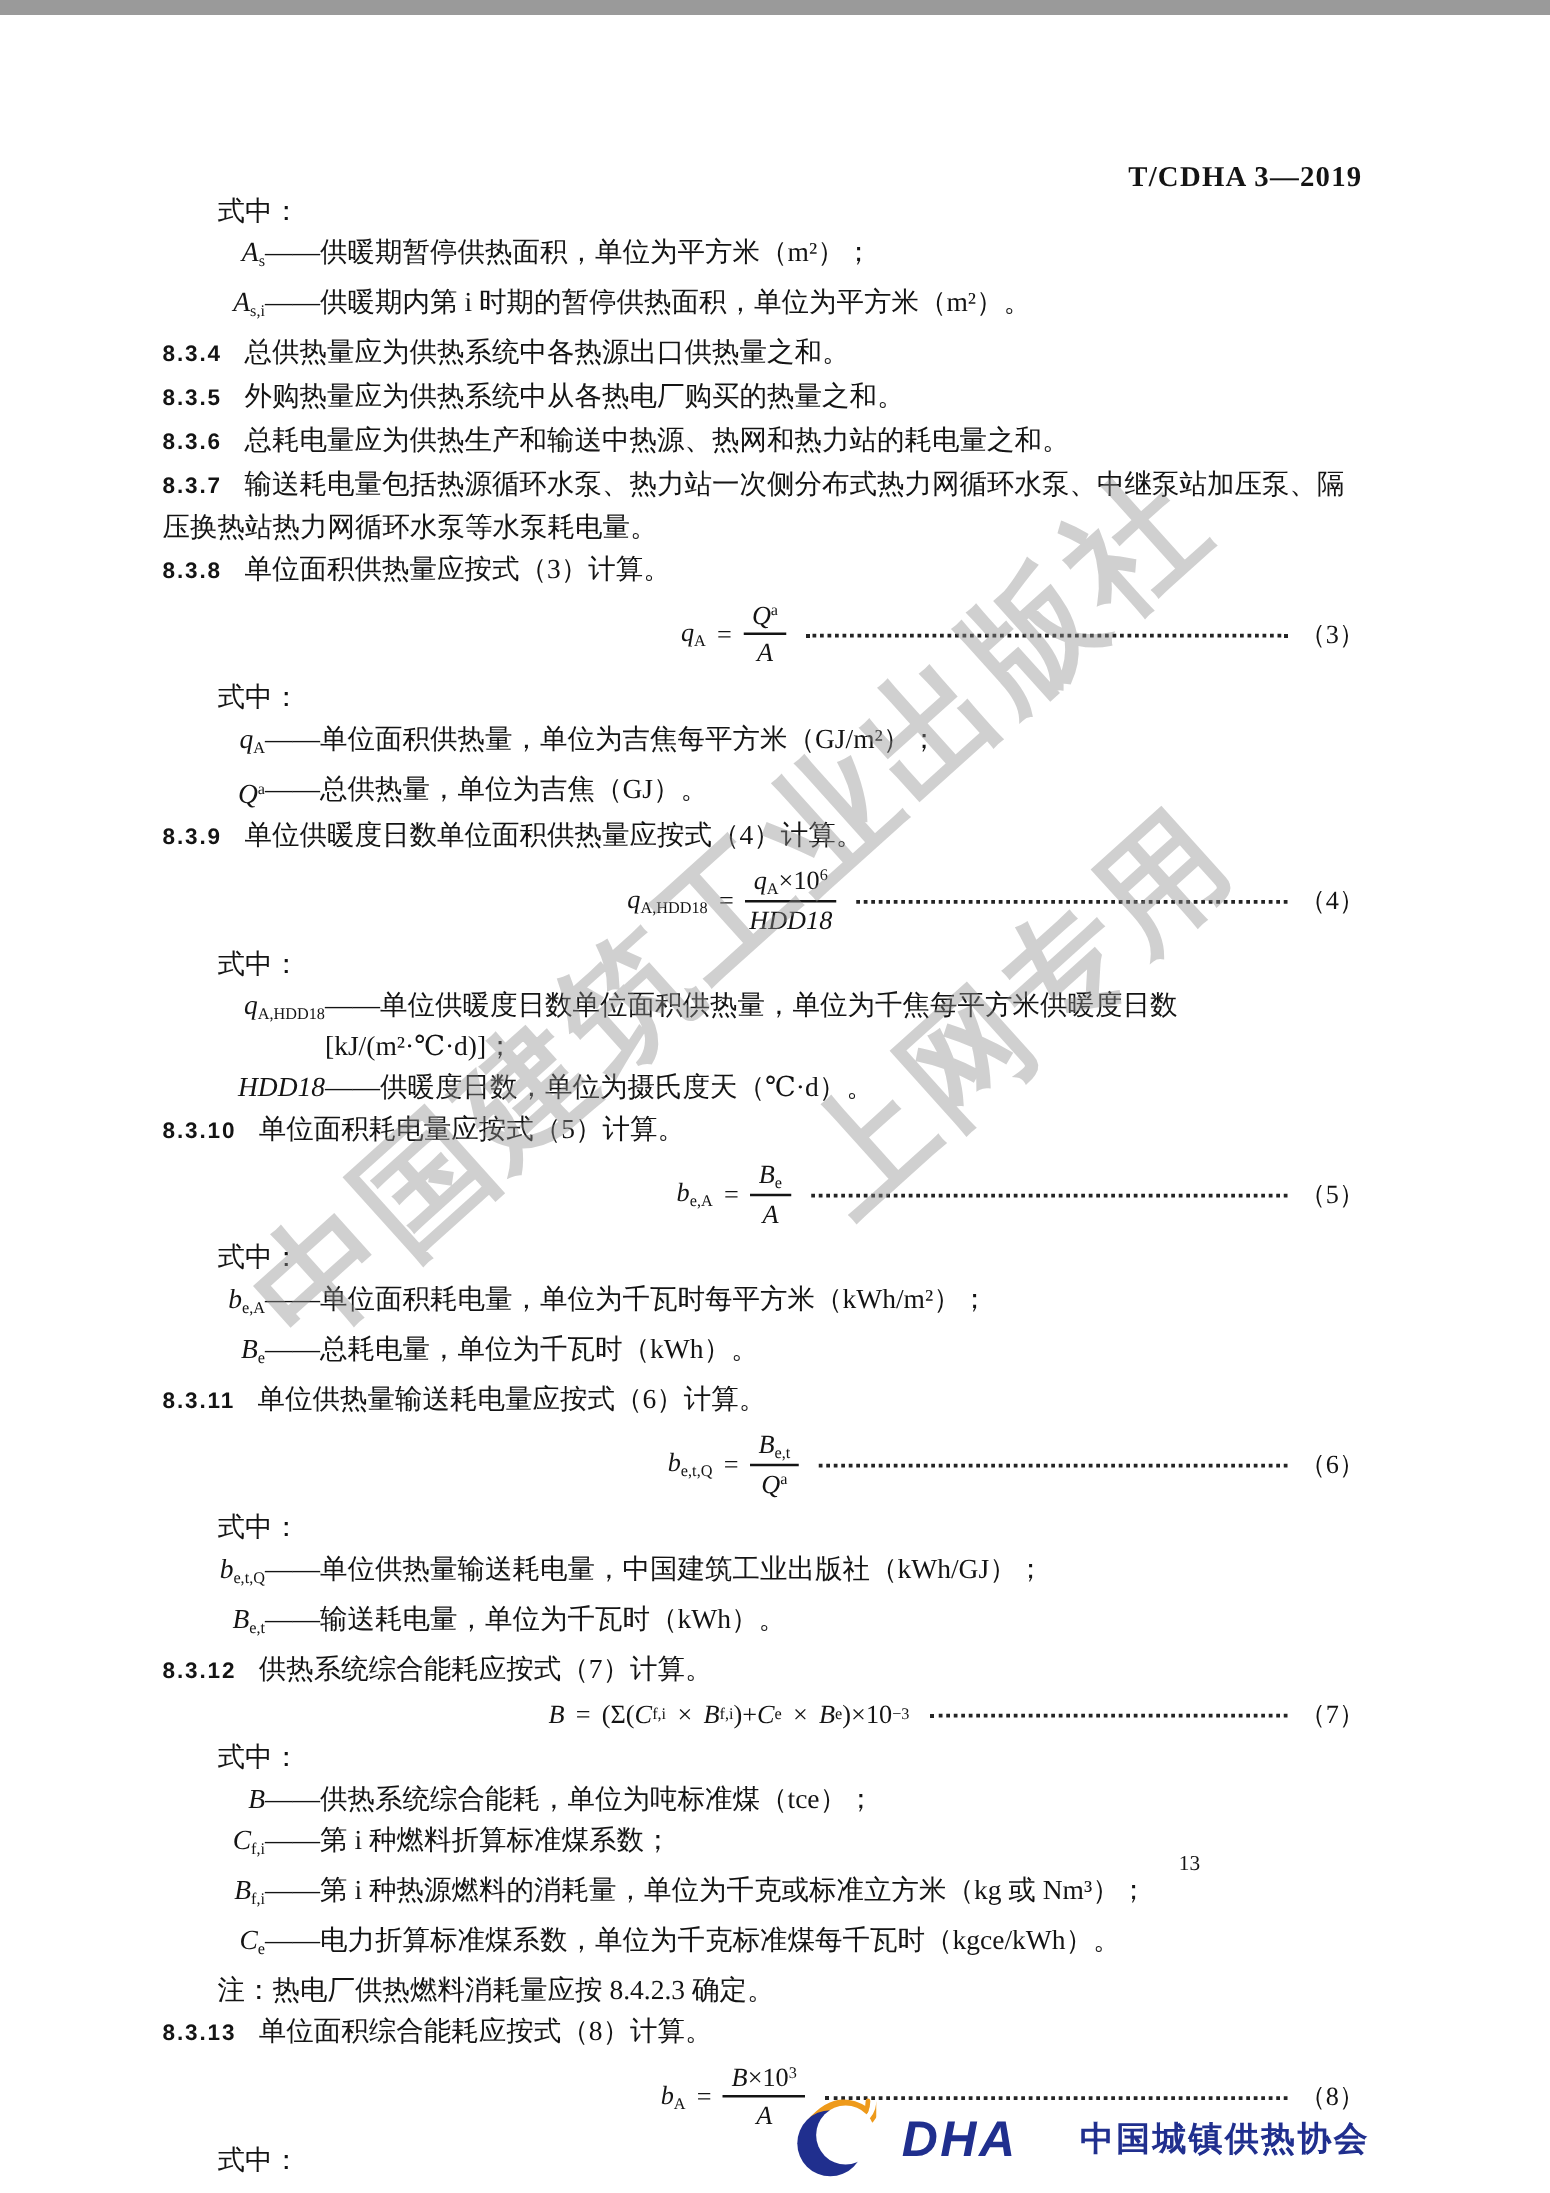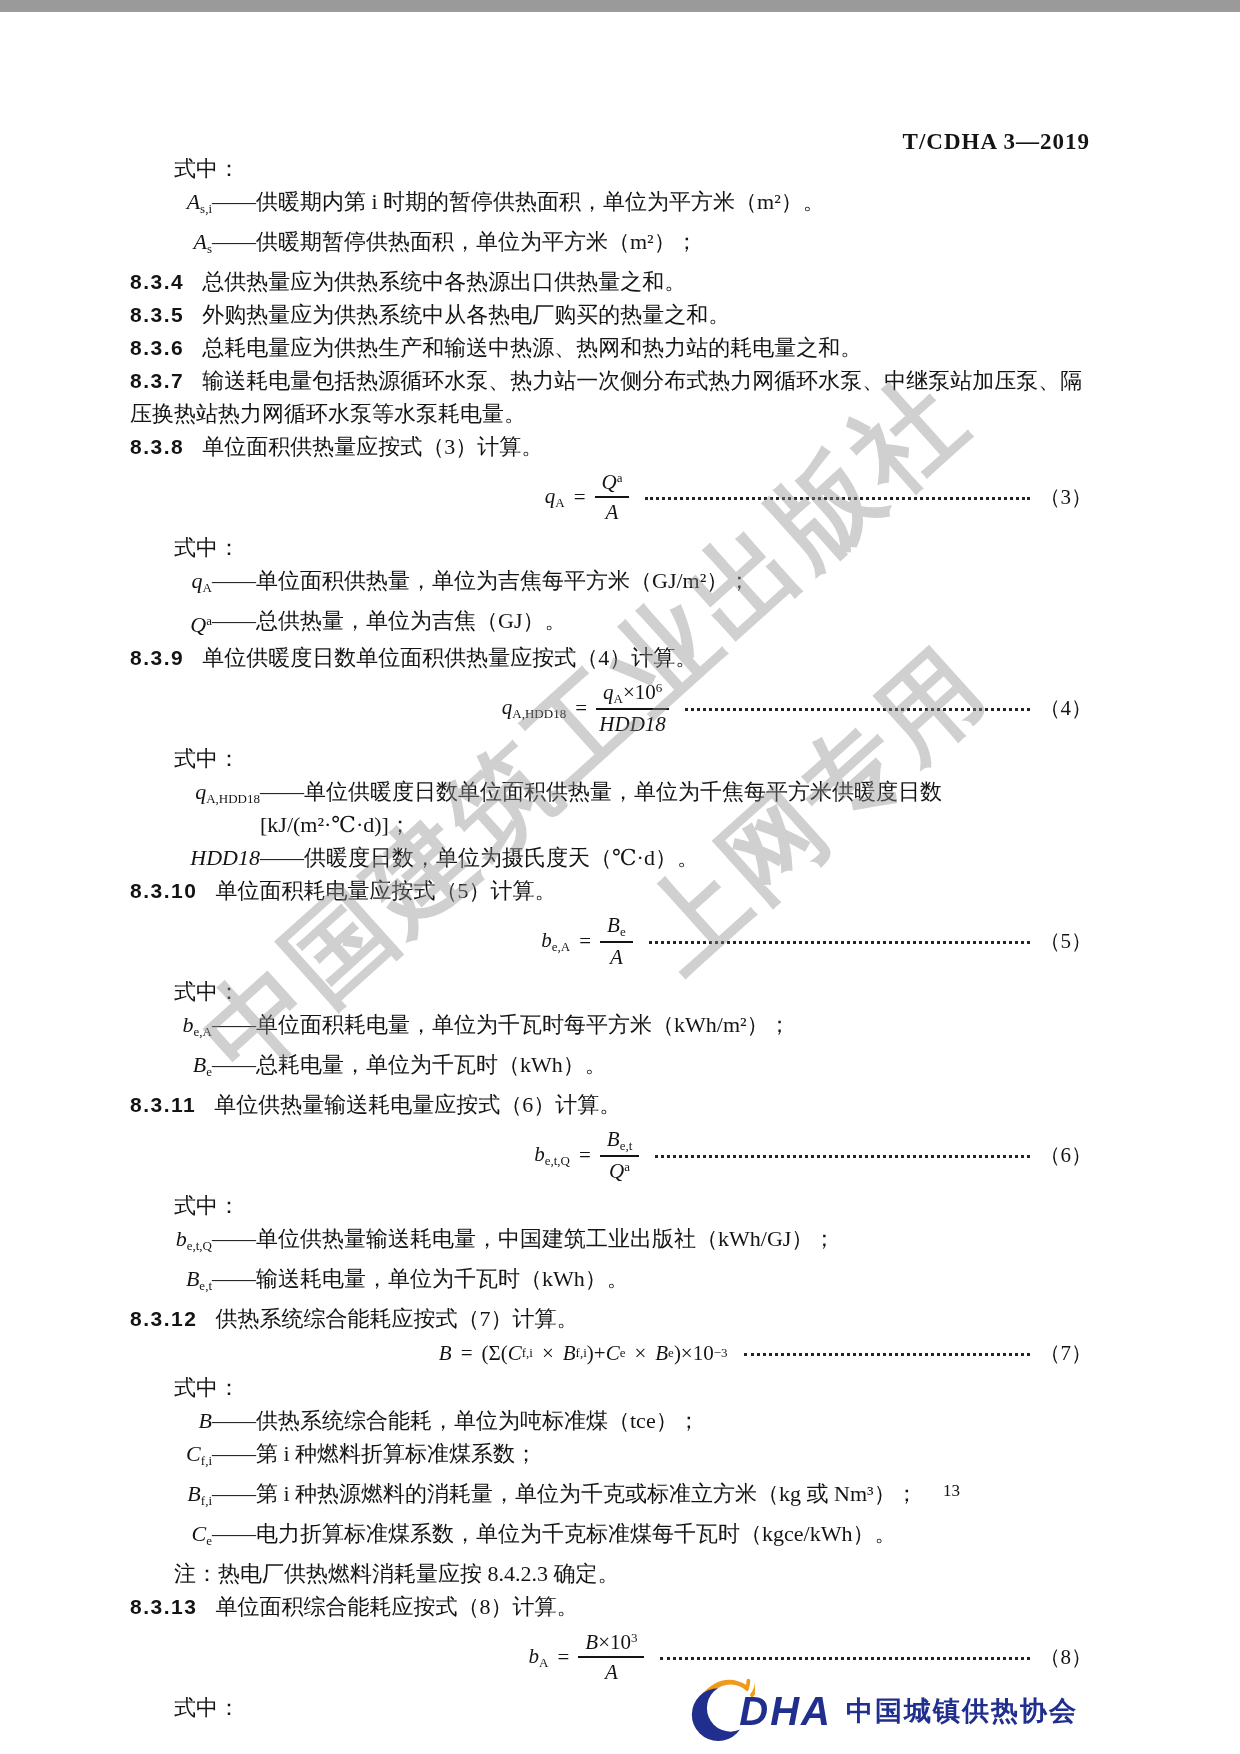--- a/index.html
+++ b/index.html
@@ -10,21 +10,21 @@
   }
   .header {
     position:absolute; top:117px; right:150px;
     font-size:23px; font-weight:700; letter-spacing:1px;
   }
   .content {position:absolute; left:130px; right:148px; top:140px; z-index:1;}
   .content p {margin:0; font-size:22px; line-height:33px;}
   .where {padding-left:44px;}
   .clause .cnum {
     font-family:"Liberation Sans","DejaVu Sans",sans-serif; font-weight:700;
-    font-size:21px; margin-right:18px; letter-spacing:1.5px;
+    font-size:18px; margin-right:18px; letter-spacing:1.5px;
   }
   .def {display:flex;}
   .def .sym {flex:0 0 82px; text-align:right; white-space:nowrap;}
   .def.wide .sym {flex:0 0 130px;}
   .def .desc {flex:1;}
   sub {font-size:13px; vertical-align:-4px; font-style:normal;}
   sup {font-size:13px; vertical-align:7px;}
   .ivar,i {font-style:italic;}
   .formula-row {display:flex; align-items:center; height:68px;}
   .formula-row.inline-f {height:36px;}
@@ -38,21 +38,21 @@
   .eqnum {font-size:21px;}
   .note {font-size:18px; padding-left:44px;}
   .wm {
     position:absolute; font-weight:700; white-space:nowrap; z-index:3;
     color:rgba(143,143,143,0.42); pointer-events:none; letter-spacing:5px;
     font-family:"Liberation Serif","DejaVu Serif",serif;
   }
   .wm1 {font-size:104px; left:585px; top:715px; transform:translate(-50%,-50%) rotate(-42deg);}
   .wm2 {font-size:100px; left:815px; top:798px; transform:translate(-50%,-50%) rotate(-42deg);}
   .pagenum {position:absolute; top:1469px; right:280px; font-size:17px; z-index:2;}
-  .footer {position:absolute; top:1664px; right:162px; display:flex; align-items:center; z-index:2;}
+  .footer {position:absolute; top:1664px; right:144px; display:flex; align-items:center; z-index:2;gap:36px;}
   .dha {
     font-family:"Liberation Sans","DejaVu Sans",sans-serif; font-weight:700; font-style:italic;
     font-size:40px; color:#202f8e; letter-spacing:2px; margin-left:-16px; line-height:1;
   }
   .assoc {
     font-family:"Liberation Sans","DejaVu Sans",sans-serif; font-weight:700;
     font-size:27px; color:#202f8e; letter-spacing:2px; margin-left:14px; line-height:1;
   }
 </style>
 </head>
@@ -63,26 +63,26 @@
   <div class="header">T/CDHA 3—2019</div>
 
   <div class="wm wm1">中国建筑工业出版社</div>
   <div class="wm wm2">上网专用</div>
 
   <div class="content">
 
     <p class="where">式中：</p>
 
     <p class="def">
+      <span class="sym"><i>A</i><sub>s</sub></span>
+      <span class="desc">——供暖期暂停供热面积，单位为平方米（m²）；</span>
+    </p>
+    <p class="def">
       <span class="sym"><i>A</i><sub>s,i</sub></span>
       <span class="desc">——供暖期内第 i 时期的暂停供热面积，单位为平方米（m²）。</span>
-    </p>
-    <p class="def">
-      <span class="sym"><i>A</i><sub>s</sub></span>
-      <span class="desc">——供暖期暂停供热面积，单位为平方米（m²）；</span>
     </p>
 
     <p class="clause">
       <span class="cnum">8.3.4</span><span>总供热量应为供热系统中各热源出口供热量之和。</span>
     </p>
     <p class="clause">
       <span class="cnum">8.3.5</span><span>外购热量应为供热系统中从各热电厂购买的热量之和。</span>
     </p>
     <p class="clause">
       <span class="cnum">8.3.6</span><span>总耗电量应为供热生产和输送中热源、热网和热力站的耗电量之和。</span>

